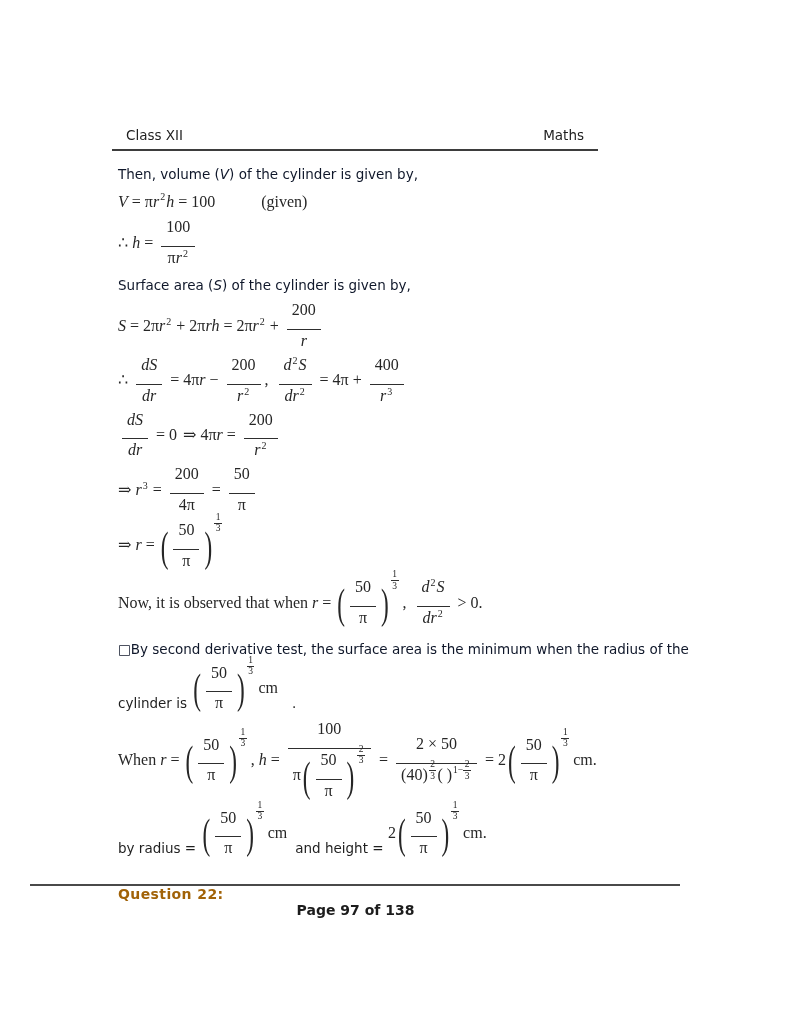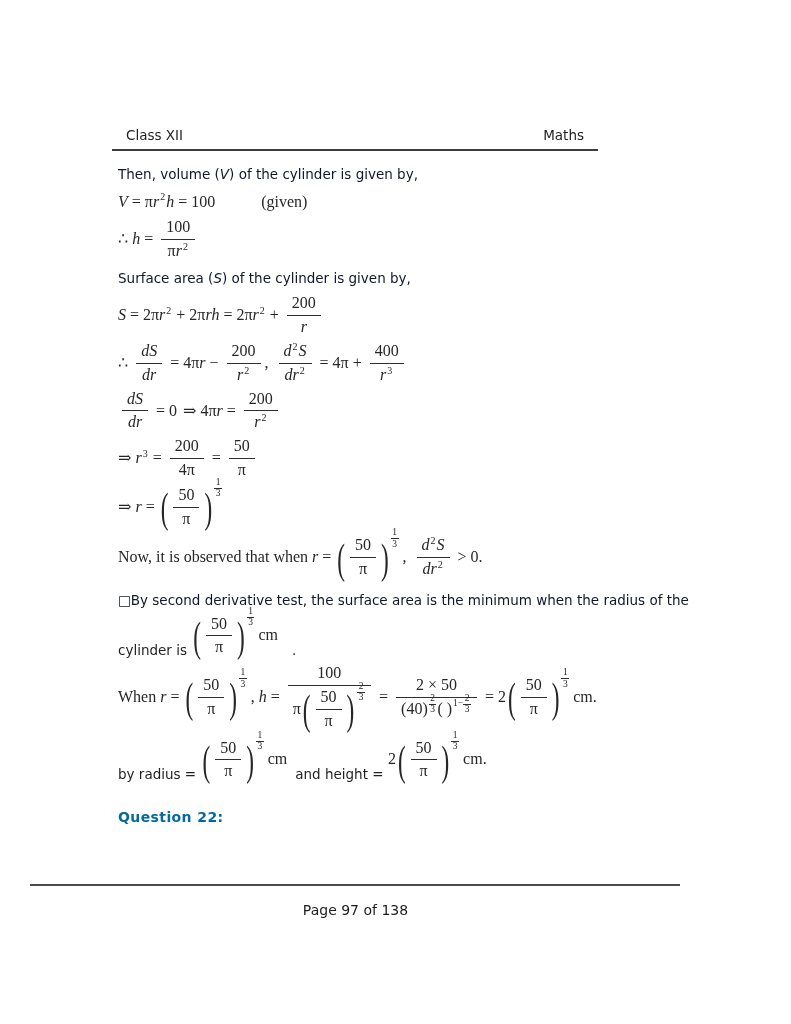--- a/index.html
+++ b/index.html
@@ -6,45 +6,45 @@
   .page{position:relative;width:711px;height:1024px;background:#ffffff;overflow:hidden;
         font-family:"DejaVu Sans","Liberation Sans",sans-serif;color:#222222;}
   .header{position:absolute;left:112px;right:113px;top:127px;display:flex;
           justify-content:space-between;border-bottom:2px solid #3d3d3d;
           padding:0 14px 6px 14px;font-size:13.5px;color:#1e1e1e;}
   .content{position:absolute;left:118px;top:152px;width:562px;}
   .line{display:flex;align-items:center;line-height:1.3;flex-wrap:nowrap;}
   .line.sans{font-size:13.5px;color:#0f172a;}
   .line.math,.line.mixed{font-family:"Liberation Serif","DejaVu Serif",serif;
                          font-size:16px;color:#262626;}
-  .line.label{font-size:14px;font-weight:bold;color:#0369a1;letter-spacing:0.4px;}
+  .line.label{font-size:14px;font-weight:bold;color:#a16207;letter-spacing:0.4px;}
   .mt,.mi,.ntok{white-space:pre;}
   .mi{font-style:italic;}
   .msup{font-size:10px;position:relative;top:-5px;margin:0 1px;white-space:pre;}
   .gap{flex:0 0 auto;display:inline-block;}
   .mfrac{display:inline-flex;flex-direction:column;align-items:center;margin:0 4px;}
   .fn{display:flex;align-items:center;justify-content:center;align-self:stretch;
-      border-bottom:1.4px solid #2e2e2e;padding:0 5px 1px;}
+      border-bottom:1.4px solid #2e2e2e;padding:0 5px 8px;}
   .fd{display:flex;align-items:center;justify-content:center;padding:1px 5px 0;}
   .pg{display:inline-flex;align-items:center;margin:0 1px;}
   .par{font-size:135%;font-weight:400;}
   .par.tall{transform:scaleY(1.85);font-size:145%;margin:0 1px;}
   .pbody{display:inline-flex;align-items:center;}
   .sfw{display:inline-flex;align-items:center;font-size:9.5px;line-height:1.05;}
   .sfc{display:inline-flex;flex-direction:column;align-items:center;}
   .sfn{border-bottom:1px solid #2e2e2e;padding:0 1.5px;}
   .sfd{padding-top:0.5px;}
   .pexp{align-self:flex-start;position:relative;top:-7px;left:1px;}
   .fn .sfw,.fd .sfw{position:relative;top:-5px;margin:0 1px;}
   .line.mixed .ntok{font-family:"DejaVu Sans","Liberation Sans",sans-serif;
                     font-size:13.5px;position:relative;top:15px;color:#1f1f1f;}
   .footer-rule{position:absolute;left:30px;right:31px;top:884px;height:0;
                border-top:2px solid #4a4a4a;}
   .footer-label{position:absolute;left:0;right:0;top:902px;text-align:center;
-                font-weight:normal;font-size:14px;color:#1c1c1c;}
+                font-weight:bold;font-size:14px;color:#1c1c1c;}
 </style>
 </head>
 <body>
 
 <div class="page">
   <div class="header">
     <span>Class XII</span>
     <span>Maths</span>
   </div>
   <div class="content">

